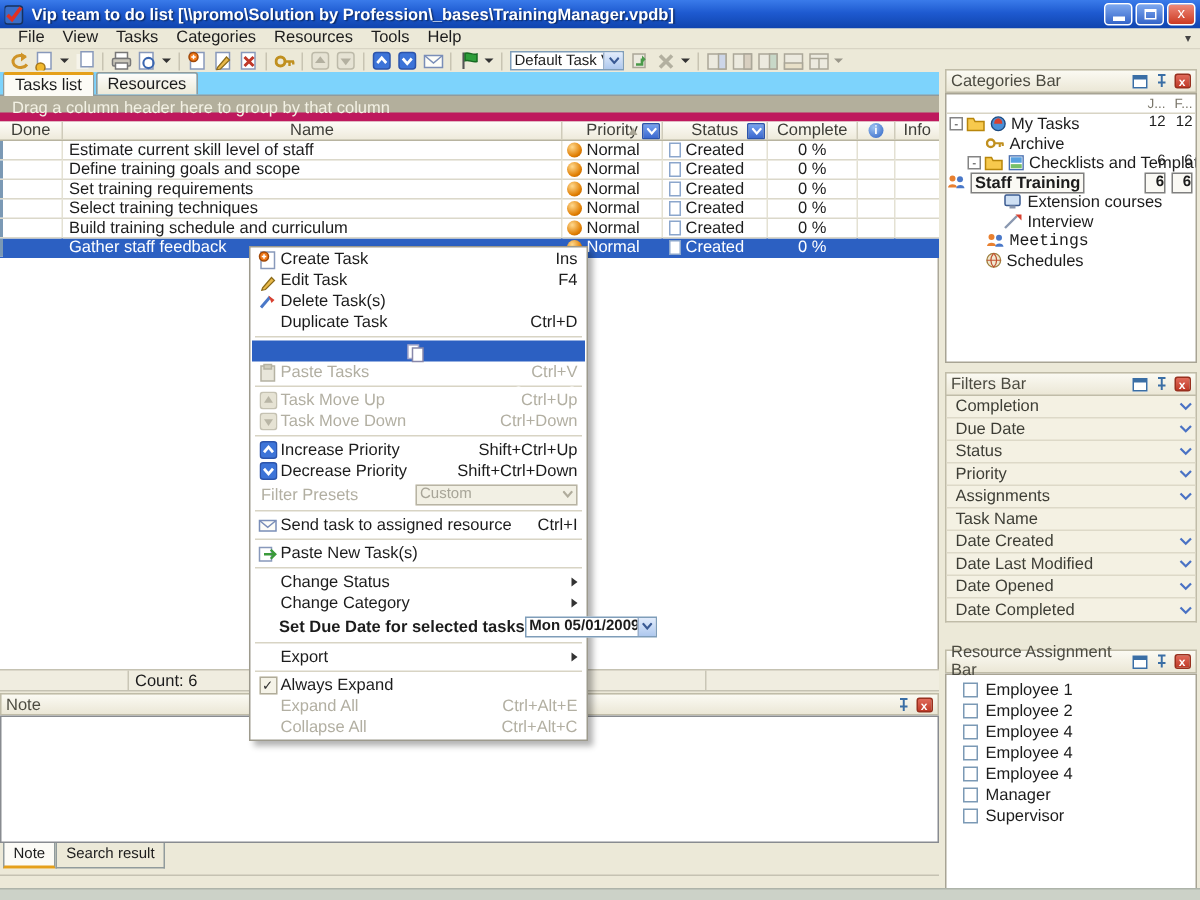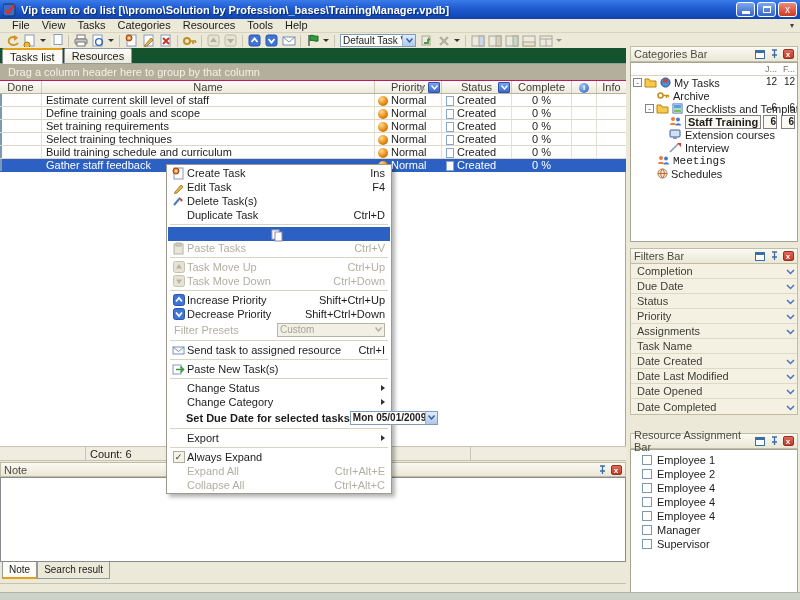--- a/index.html
+++ b/index.html
@@ -33,25 +33,25 @@
   .tsep { width:1px; height:12px; background:#c8c4b2; margin:0 3px; }
   .tbtn { width:17px; height:14px; display:flex; align-items:center; justify-content:center; }
   .darr { width:0; height:0; border-left:3px solid transparent; border-right:3px solid transparent; border-top:3px solid #333; margin:0 2px; }
   .darr.dim { border-top-color:#9a978a; }
   .tcombo { width:76px; height:13px; background:#fff; border:1px solid #7f9db9; display:flex; align-items:center; margin:0 2px; }
   .tcombo .cv { flex:1; padding-left:2px; white-space:nowrap; overflow:hidden; font-size:10px; }
   .tcombo .cbtn { width:13px; height:11px; background:linear-gradient(180deg,#e2ecfc,#aec8ee); border-left:1px solid #9ab0cc;
     display:flex; align-items:center; justify-content:center; }
 
   
-  .tabstrip { position:absolute; left:0; top:48px; width:626px; height:16px; border-bottom:1px solid #919b9c; background:#14532d; display:flex; align-items:flex-end; padding-left:2px; }
+  .tabstrip { position:absolute; left:0; top:48px; width:626px; height:16px; border-bottom:1px solid #919b9c; background:#7dd3fc; display:flex; align-items:flex-end; padding-left:2px; }
   .tab { height:15px; line-height:14px; padding:0 7px; border:1px solid #919b9c; border-bottom:none; background:linear-gradient(180deg,#fdfdfb,#ece9d8); margin-right:1px; border-radius:2px 2px 0 0; }
   .tab.active { background:#fcfbf6; border-top:2px solid #e5a01a; height:16px; margin-bottom:-1px; }
 
-  .groupbar { position:absolute; left:0; top:64px; width:626px; height:17px; background:#b3af9c; color:#f3f1e4; line-height:17px; padding-left:8px; border-bottom:1px solid #be185d; }
+  .groupbar { position:absolute; left:0; top:64px; width:626px; height:17px; background:#b3af9c; color:#f3f1e4; line-height:17px; padding-left:8px; border-bottom:6px solid #be185d; }
 
   .theader { position:absolute; left:0; top:81px; width:626px; height:13px; display:grid;
     grid-template-columns:42px 333px 67px 70px 60px 25px 29px;
     background:linear-gradient(180deg,#fdfcf8,#eeeadb); border-bottom:1px solid #b8b4a0; }
   .thc { position:relative; border-right:1px solid #cfcbba; text-align:center; line-height:12px; color:#3e3e38; overflow:hidden; }
   .sorttri { position:absolute; right:16px; top:4px; width:0; height:0; border-left:3px solid transparent; border-right:3px solid transparent; border-bottom:5px solid #a8a494; }
   .fbtn { position:absolute; right:1px; top:1px; width:12px; height:11px; background:linear-gradient(180deg,#77a3f0,#3c69cf); border:1px solid #2c54ab; border-radius:1px; display:flex; align-items:center; justify-content:center; }
   .infodot { display:inline-block; width:10px; height:10px; border-radius:50%; background:radial-gradient(circle at 35% 30%,#9cc2f2,#2d62c4); color:#fff; font-size:8px; line-height:10px; font-weight:bold; vertical-align:middle; }
 
   .trows { position:absolute; left:0; top:94px; width:626px; }
@@ -486,21 +486,21 @@
           </svg>
         <svg class="tico" viewBox="0 0 12 12" style="flex-basis:11px;width:11px;">
             <rect x="1" y="1" width="10" height="10" fill="#fff" stroke="#4a70b0"></rect>
             <rect x="2" y="2" width="8" height="4" fill="#58a0e0"></rect>
             <rect x="2" y="7" width="8" height="3" fill="#78c068"></rect>
           </svg>
         <span class="nodelabel">Checklists and Templates</span>
         <span class="ncount c1">6</span>
         <span class="ncount c2">6</span>
       </div>
-      <div class="trownode" style="padding-left:38px;align-items:center;">
+      <div class="trownode" style="align-items:center;">
         <svg class="tico" viewBox="0 0 13 11">
             <circle cx="4" cy="3" r="2" fill="#e88030"></circle>
             <path d="M1 9 C1 6 7 6 7 9 Z" fill="#e88030"></path>
             <circle cx="9" cy="3.5" r="2" fill="#4a78c8"></circle>
             <path d="M6.5 9.5 C6.5 6.5 12 6.5 12 9.5 Z" fill="#4a78c8"></path>
           </svg>
         <span class="nodelabel selnode">Staff Training</span>
         <span class="ncount c1 bold">6</span>
         <span class="ncount c2 bold">6</span>
       </div>

